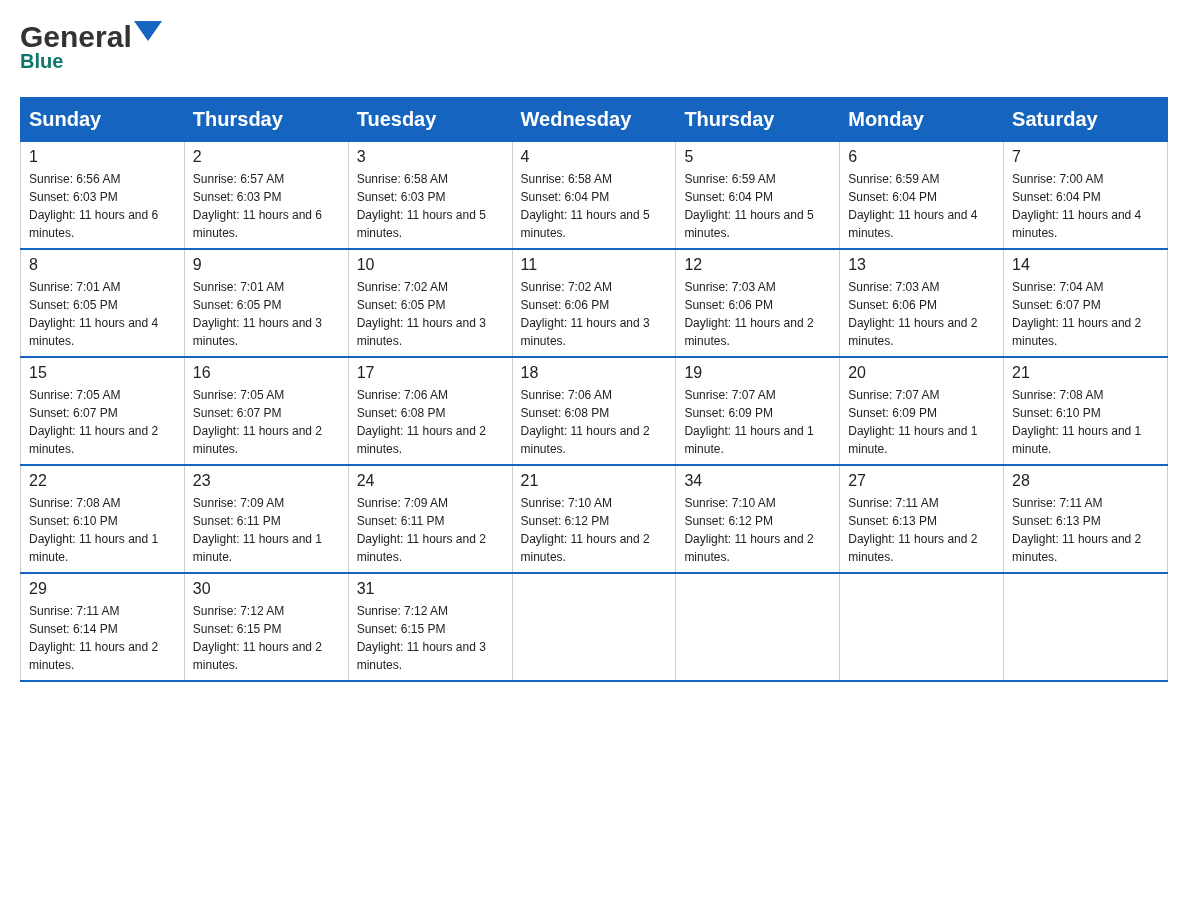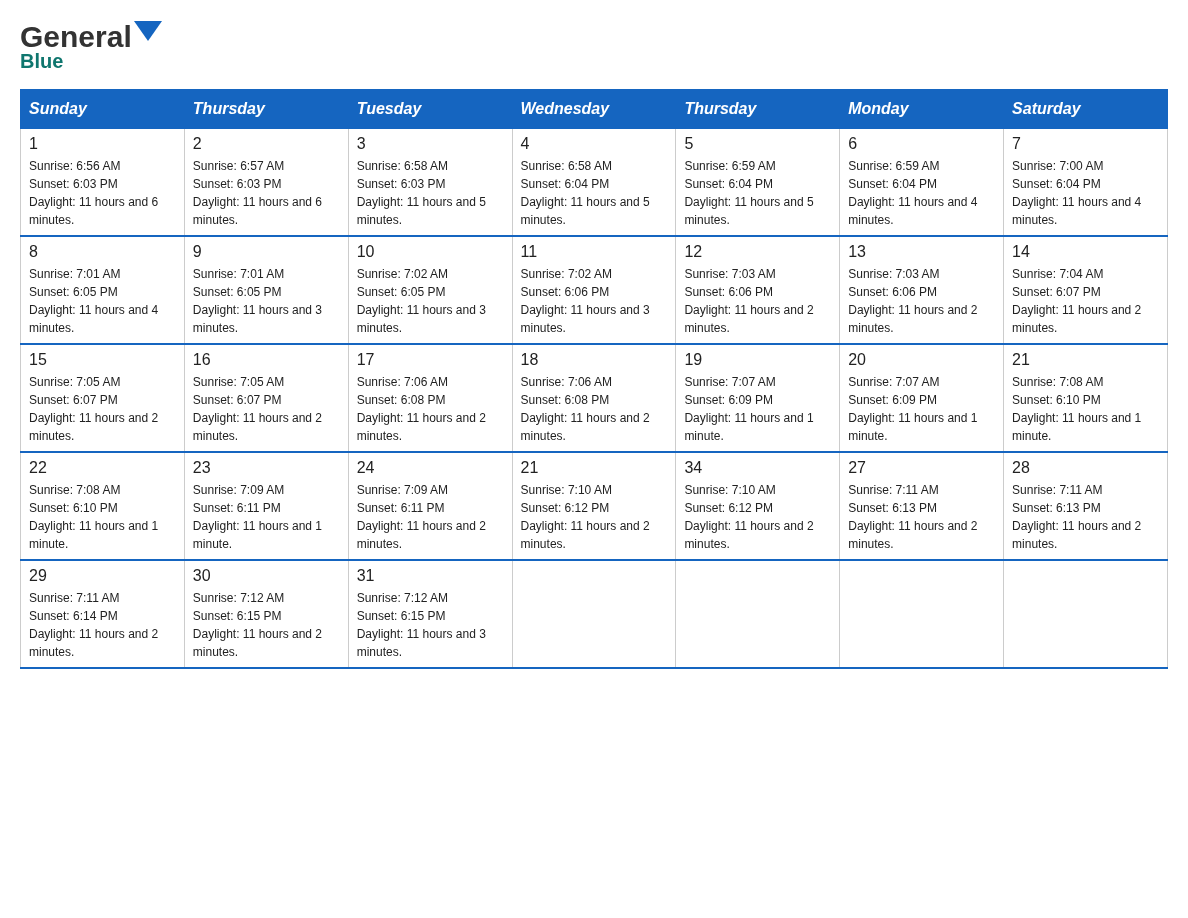--- a/index.html
+++ b/index.html
@@ -7,21 +7,21 @@
       font-family: Arial, sans-serif;
       background: #fff;
       width: 1188px;
       min-height: 918px;
       padding: 20px;
     }
     .header-area {
       display: flex;
       justify-content: space-between;
       align-items: flex-start;
-      margin-bottom: 16px;
+      margin-bottom: 24px;
     }
     .logo {
       display: flex;
       flex-direction: column;
       align-items: flex-start;
     }
     .title-area {
       text-align: right;
     }
     .title-area h1 {
@@ -37,26 +37,25 @@
       margin-top: 4px;
     }
     table {
       width: 100%;
       border-collapse: collapse;
       border: 1px solid #ccc;
     }
     thead th {
       background-color: #1565c0;
       color: #fff;
-      font-size: 16px;
+      font-size: 20px;
       font-weight: bold;
       padding: 10px 8px;
       text-align: left;
       border: 1px solid #1565c0;
-      font-style: italic;
     }
     tbody td {
       vertical-align: top;
       padding: 6px 8px;
       font-size: 13px;
       color: #222;
       border: 1px solid #ccc;
       width: 14.28%;
       height: 100px;
     }

